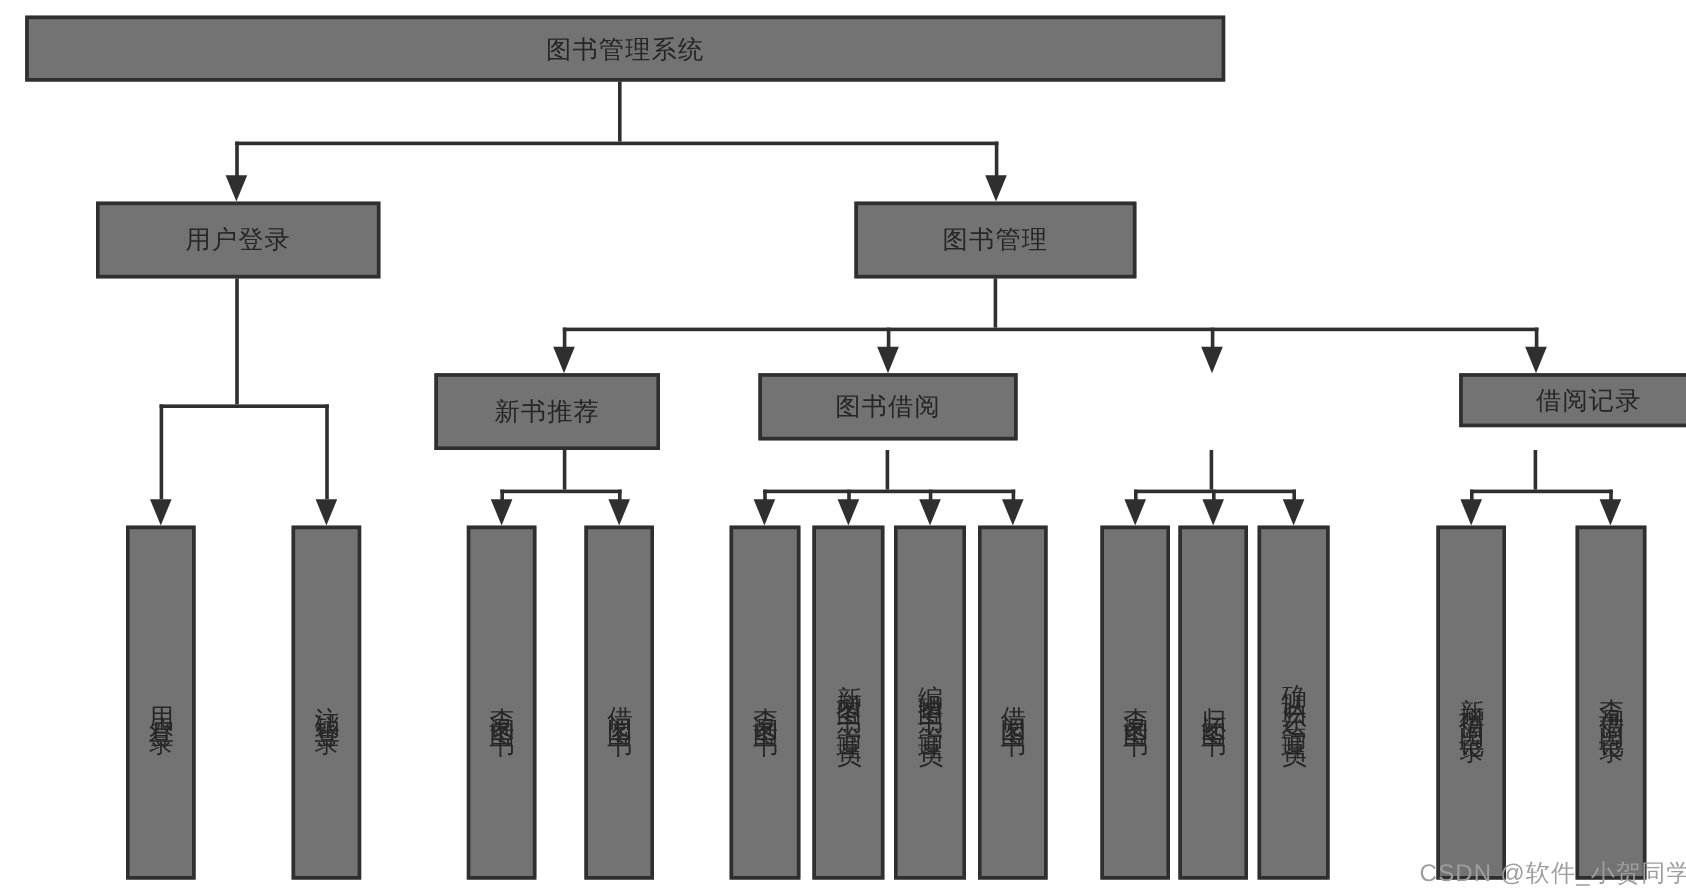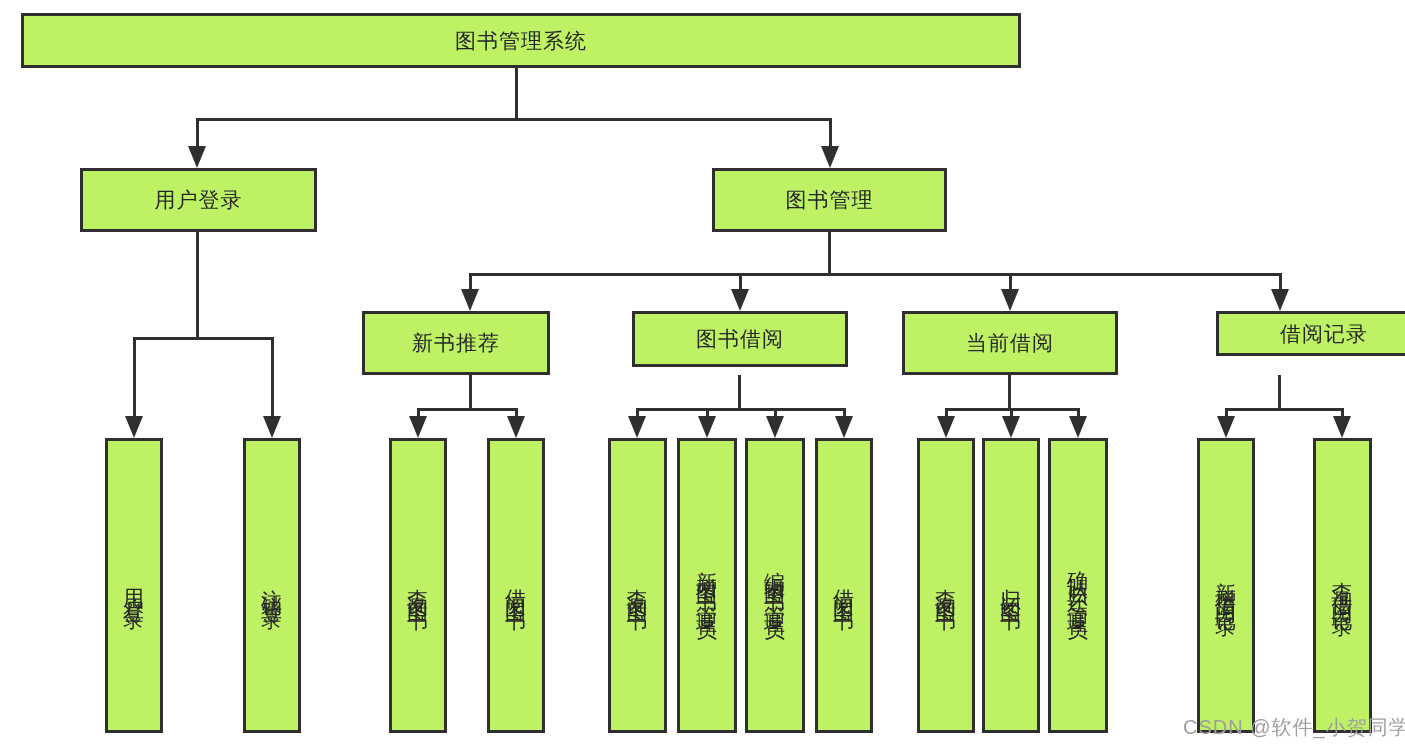--- a/index.html
+++ b/index.html
@@ -8,21 +8,21 @@
     width: 1405px;
     height: 747px;
     background: var(--bg, #ffffff);
     font-family: "Liberation Sans", sans-serif;
     overflow: hidden;
   }
   .box {
     position: absolute;
     box-sizing: border-box;
     border: 3px solid var(--line, #2f2f2f);
-    background: #bef264;
+    background: #737373;
     display: flex;
     align-items: center;
     justify-content: center;
     color: var(--text, #262626);
   }
   .box.h {
     font-size: 21px;
     letter-spacing: 1px;
     white-space: nowrap;
   }
@@ -95,23 +95,20 @@
   <div class="line" style="left:1009px; top:273px; width:3px; height:17px;"></div>
   <div class="arrow" style="left:1001px; top:289px;"></div>
   <div class="line" style="left:1279px; top:273px; width:3px; height:17px;"></div>
   <div class="arrow" style="left:1271px; top:289px;"></div>
 
   <div class="box h" style="left:362px; top:311px; width:188px; height:64px;">
     <span>新书推荐</span>
   </div>
   <div class="box h" style="left:632px; top:311px; width:216px; height:56px;">
     <span>图书借阅</span>
-  </div>
-  <div class="box h" style="left:902px; top:311px; width:216px; height:64px;">
-    <span>当前借阅</span>
   </div>
   <div class="box h" style="left:1216px; top:311px; width:216px; height:45px;">
     <span>借阅记录</span>
   </div>
 
   <div class="line" style="left:469px; top:375px; width:3px; height:33px;"></div>
   <div class="line" style="left:417px; top:408px; width:101px; height:3px;"></div>
   <div class="line" style="left:417px; top:408px; width:3px; height:10px;"></div>
   <div class="arrow" style="left:409px; top:416px;"></div>
   <div class="line" style="left:515px; top:408px; width:3px; height:10px;"></div>

